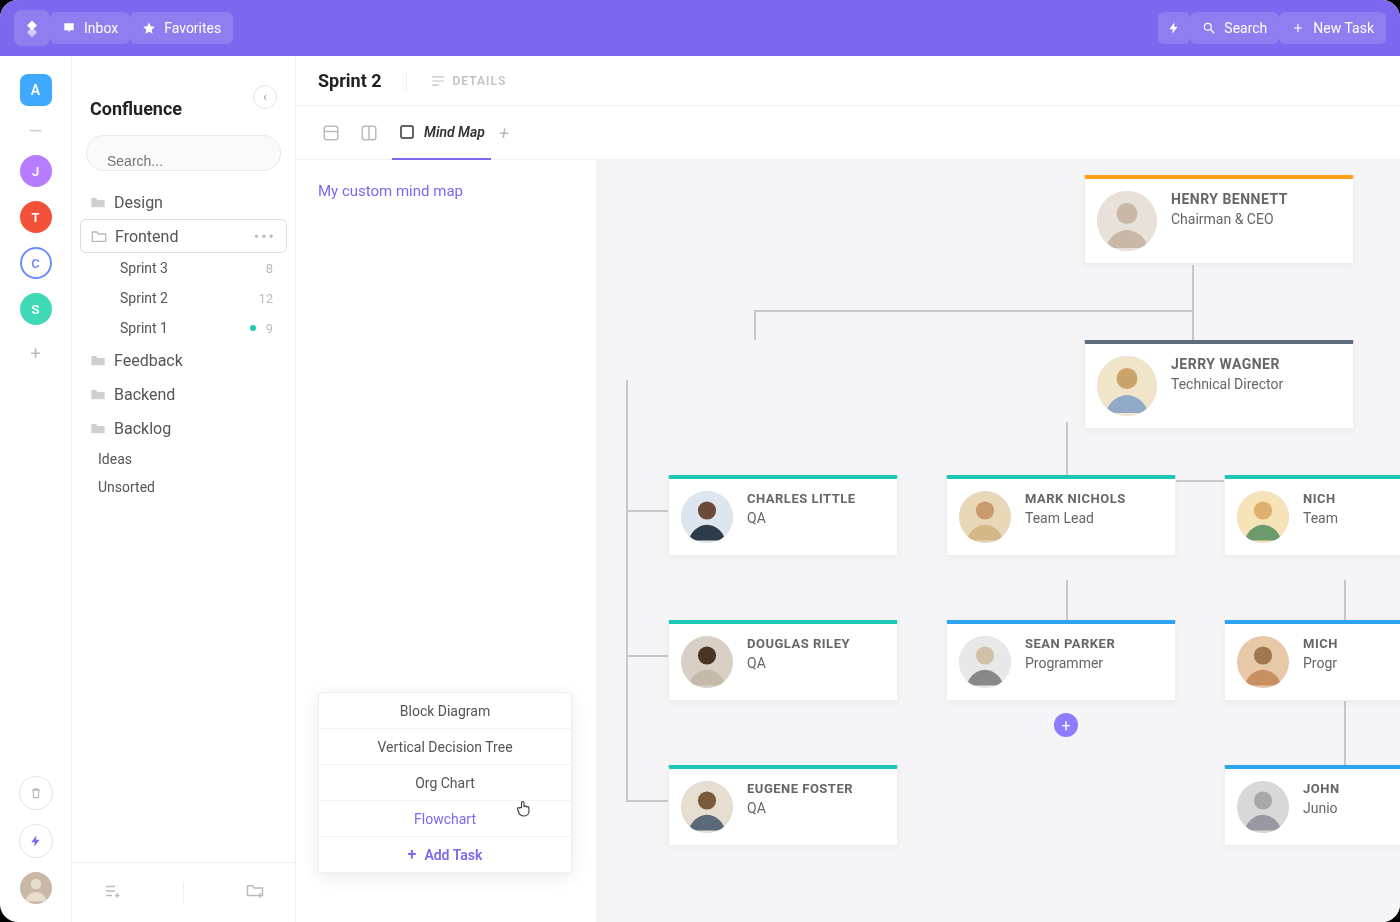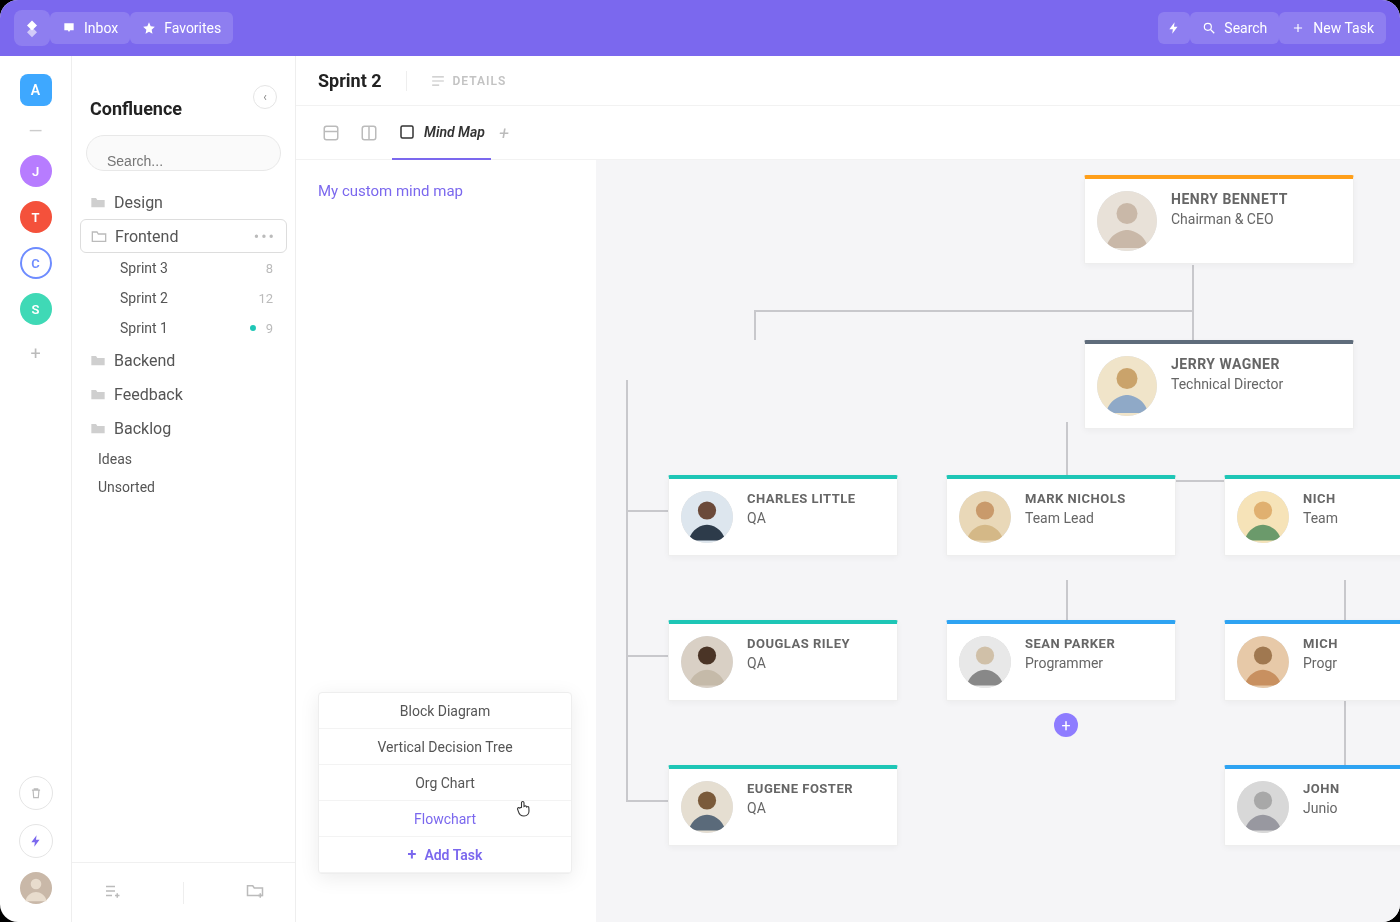--- a/index.html
+++ b/index.html
@@ -286,27 +286,27 @@
         </div>
         <div class="sprintrow">
           <span>Sprint 1</span>
           <span class="dot"></span>
           <span class="cnt" style="margin-left:0">9</span>
         </div>
         <div class="navrow">
           <svg class="folder-ic" viewBox="0 0 24 20">
               <path fill="#cfcfcf" d="M2 4h7l2 3h11v11H2z"></path>
             </svg>
-          <span>Backend</span>
+          <span>Feedback</span>
         </div>
         <div class="navrow">
           <svg class="folder-ic" viewBox="0 0 24 20">
               <path fill="#cfcfcf" d="M2 4h7l2 3h11v11H2z"></path>
             </svg>
-          <span>Feedback</span>
+          <span>Backend</span>
         </div>
         <div class="navrow">
           <svg class="folder-ic" viewBox="0 0 24 20">
               <path fill="#cfcfcf" d="M2 4h7l2 3h11v11H2z"></path>
             </svg>
           <span>Backlog</span>
         </div>
         <div class="navplain">Ideas</div>
         <div class="navplain">Unsorted</div>
       </div>

